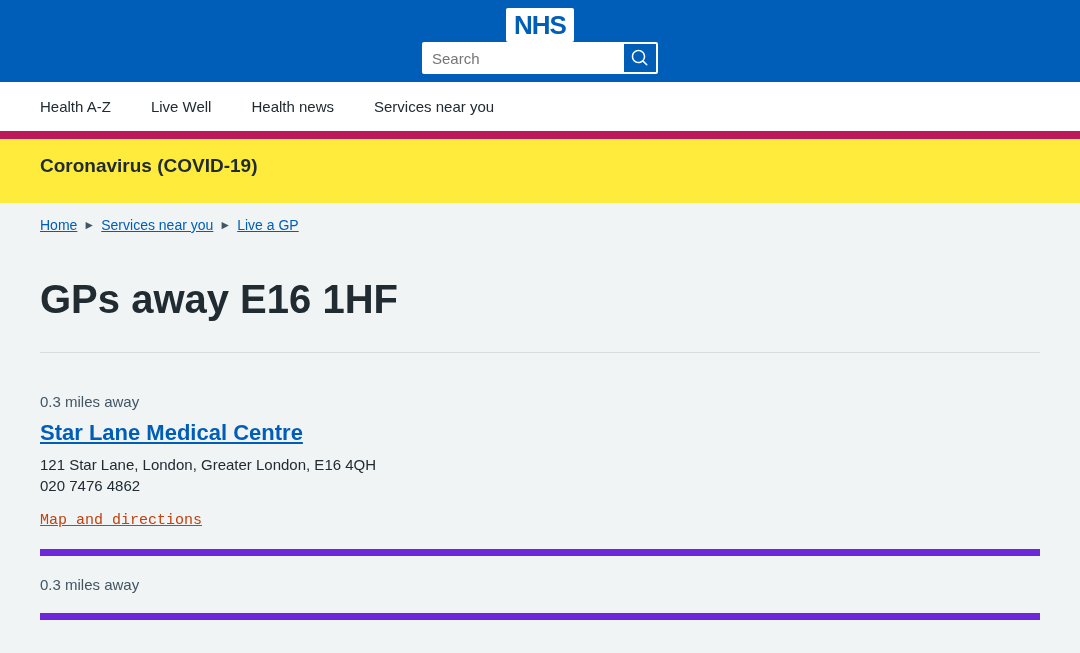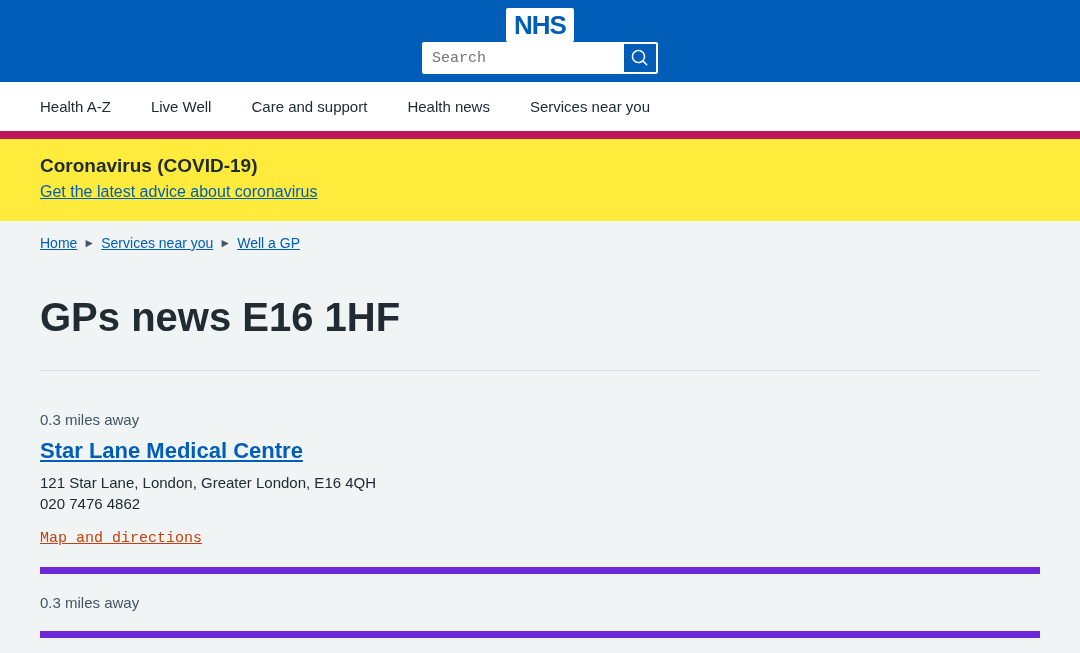--- a/index.html
+++ b/index.html
@@ -37,21 +37,20 @@
       align-items: center;
     }
     .search-input {
       height: 32px;
       width: 200px;
       border: none;
       padding: 0 10px;
       font-size: 15px;
       outline: none;
       border-radius: 2px 0 0 2px;
-      font-family: Liberation Mono, monospace;
     }
     .search-btn {
       background: #005eb8;
       border: 2px solid #fff;
       height: 32px;
       width: 36px;
       cursor: pointer;
       display: flex;
       align-items: center;
       justify-content: center;
@@ -206,41 +205,39 @@
         <path d="M21.7 20.3l-4.9-4.9C18.1 14 19 12.1 19 10c0-5-4-9-9-9S1 5 1 10s4 9 9 9c2.1 0 4-.8 5.4-2.1l4.9 4.9c.4.4 1 .4 1.4 0s.4-1 0-1.5zM3 10c0-3.9 3.1-7 7-7s7 3.1 7 7-3.1 7-7 7-7-3.1-7-7z"></path>
       </svg>
     </button>
   </div>
 </header>
 
 <nav class="nav">
   <div class="nav-inner">
     <a class="nav-item">Health A-Z</a>
     <a class="nav-item">Live Well</a>
-    <a class="nav-item">Care and support</a>
     <a class="nav-item">Health news</a>
     <a class="nav-item">Services near you</a>
   </div>
 </nav>
 
 <div class="banner">
   <div class="banner-title">Coronavirus (COVID-19)</div>
-  <a class="banner-link">Get the latest advice about coronavirus</a>
 </div>
 
 <div class="breadcrumb">
   <a class="breadcrumb-link">Home</a>
   <span class="breadcrumb-sep">►</span>
   <a class="breadcrumb-link">Services near you</a>
   <span class="breadcrumb-sep">►</span>
-  <a class="breadcrumb-current">Well a GP</a>
+  <a class="breadcrumb-current">Live a GP</a>
 </div>
 
 <main class="main">
-  <h1 class="page-title">GPs news E16 1HF</h1>
+  <h1 class="page-title">GPs away E16 1HF</h1>
 
   <hr class="divider">
 
   <div class="result-card">
     <div class="result-distance">0.3 miles away</div>
     <a class="result-name">Star Lane Medical Centre</a>
     <div class="result-address">121 Star Lane, London, Greater London, E16 4QH</div>
     <div class="result-phone">020 7476 4862</div>
     <a class="result-map-link">Map and directions</a>
   </div>

